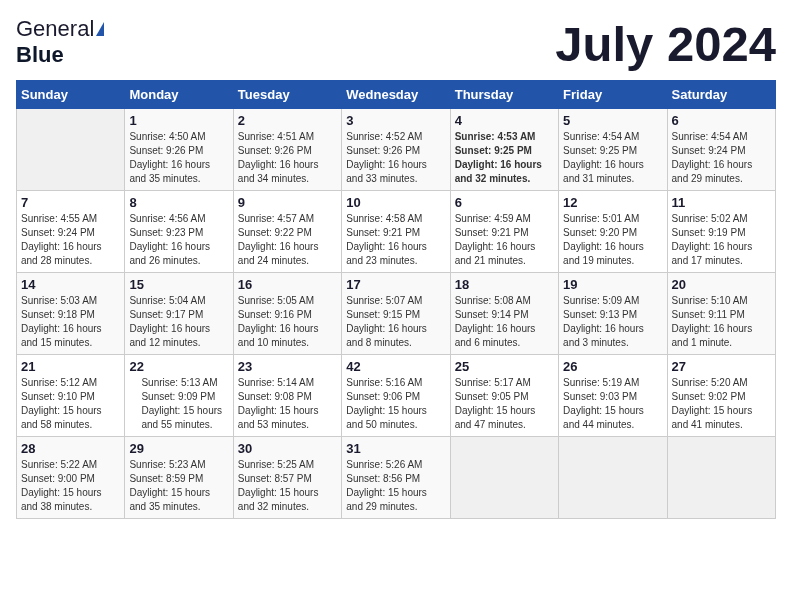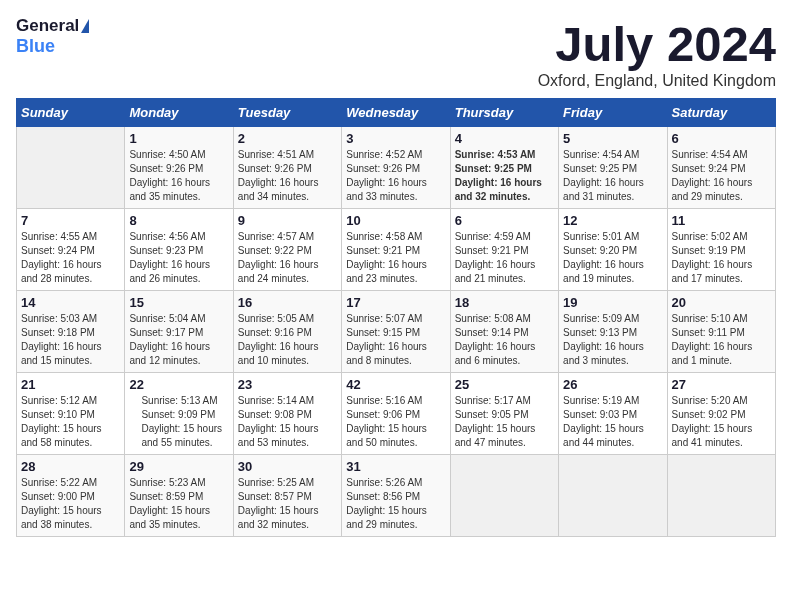--- a/index.html
+++ b/index.html
@@ -15,28 +15,28 @@
       justify-content: space-between;
       align-items: flex-start;
       margin-bottom: 8px;
     }
     .logo {
       display: flex;
       flex-direction: column;
       align-items: flex-start;
     }
     .logo-general {
-      font-size: 17px;
+      font-size: 22px;
+      font-weight: normal;
+      color: #1a1a2e;
+    }
+    .logo-blue {
+      font-size: 22px;
       font-weight: bold;
-      color: #1a1a2e;
-    }
-    .logo-blue {
-      font-size: 18px;
-      font-weight: bold;
-      color: #3b82f6;
+      color: #0f172a;
     }
     .logo-icon {
       display: inline-block;
       width: 0;
       height: 0;
       border-left: 8px solid transparent;
       border-bottom: 14px solid #2255aa;
       margin-left: 2px;
       vertical-align: middle;
     }
@@ -64,21 +64,20 @@
     thead tr {
       background-color: #2255aa;
       color: #fff;
     }
     thead th {
       padding: 6px 4px;
       text-align: left;
       font-size: 13px;
       font-weight: bold;
       border: 1px solid #2255aa;
-      font-style: italic;
     }
     tbody td {
       vertical-align: top;
       border: 1px solid #ccc;
       padding: 4px;
       width: calc(100% / 7);
       height: 80px;
     }
     .day-number {
       font-size: 13px;
@@ -107,21 +106,20 @@
 <div class="header-area">
   <div class="logo">
     <div class="logo-row">
       <span class="logo-general">General</span>
       <span class="logo-icon"></span>
     </div>
     <span class="logo-blue">Blue</span>
   </div>
   <div class="title-area">
     <div class="month-year">July 2024</div>
-    <div class="location">Oxford, England, United Kingdom</div>
   </div>
 </div>
 
 <table>
   <thead>
     <tr>
     <th>Sunday</th>
         <th>Monday</th>
         <th>Tuesday</th>
         <th>Wednesday</th>

